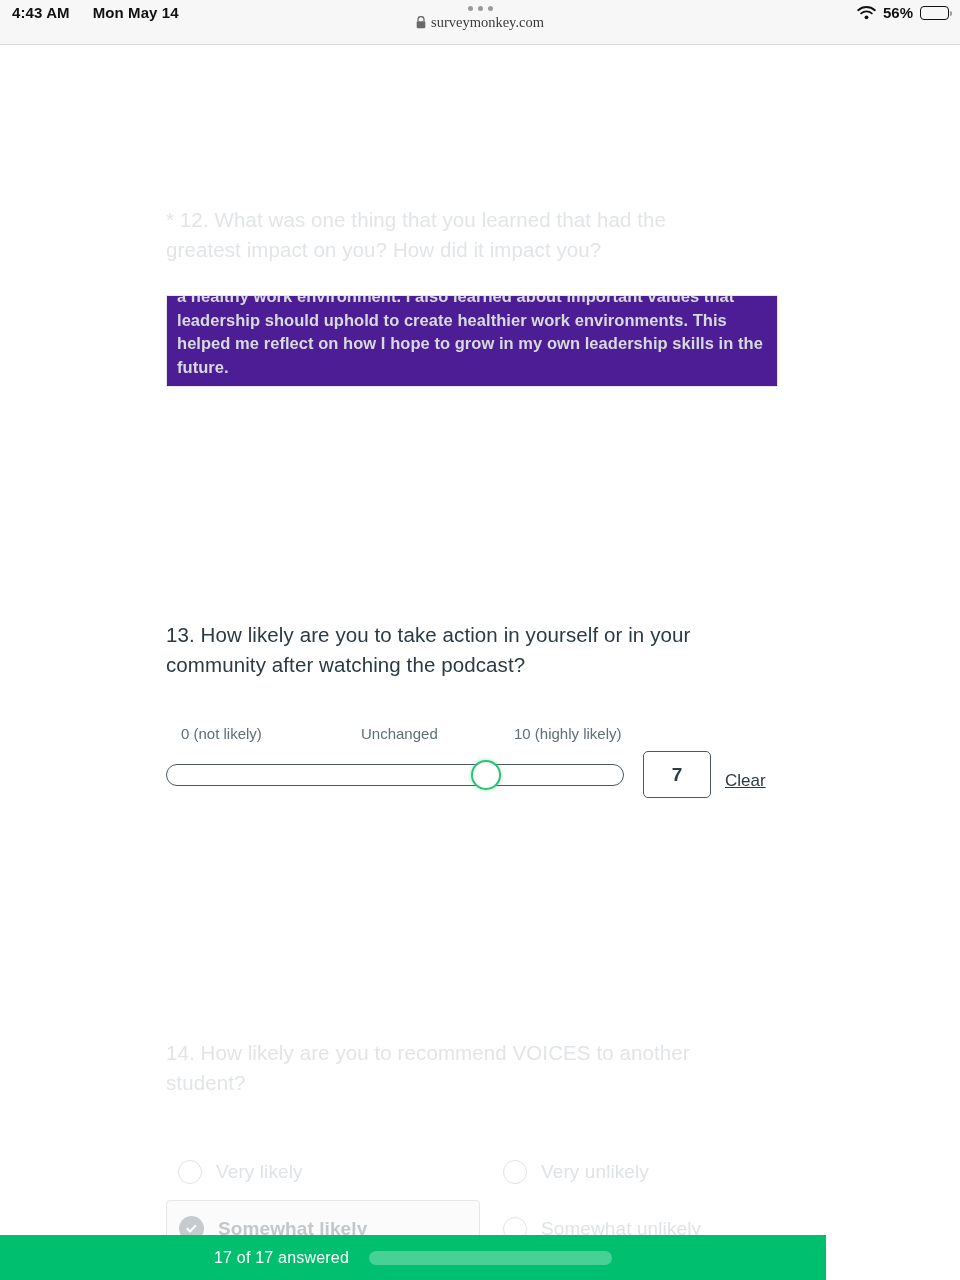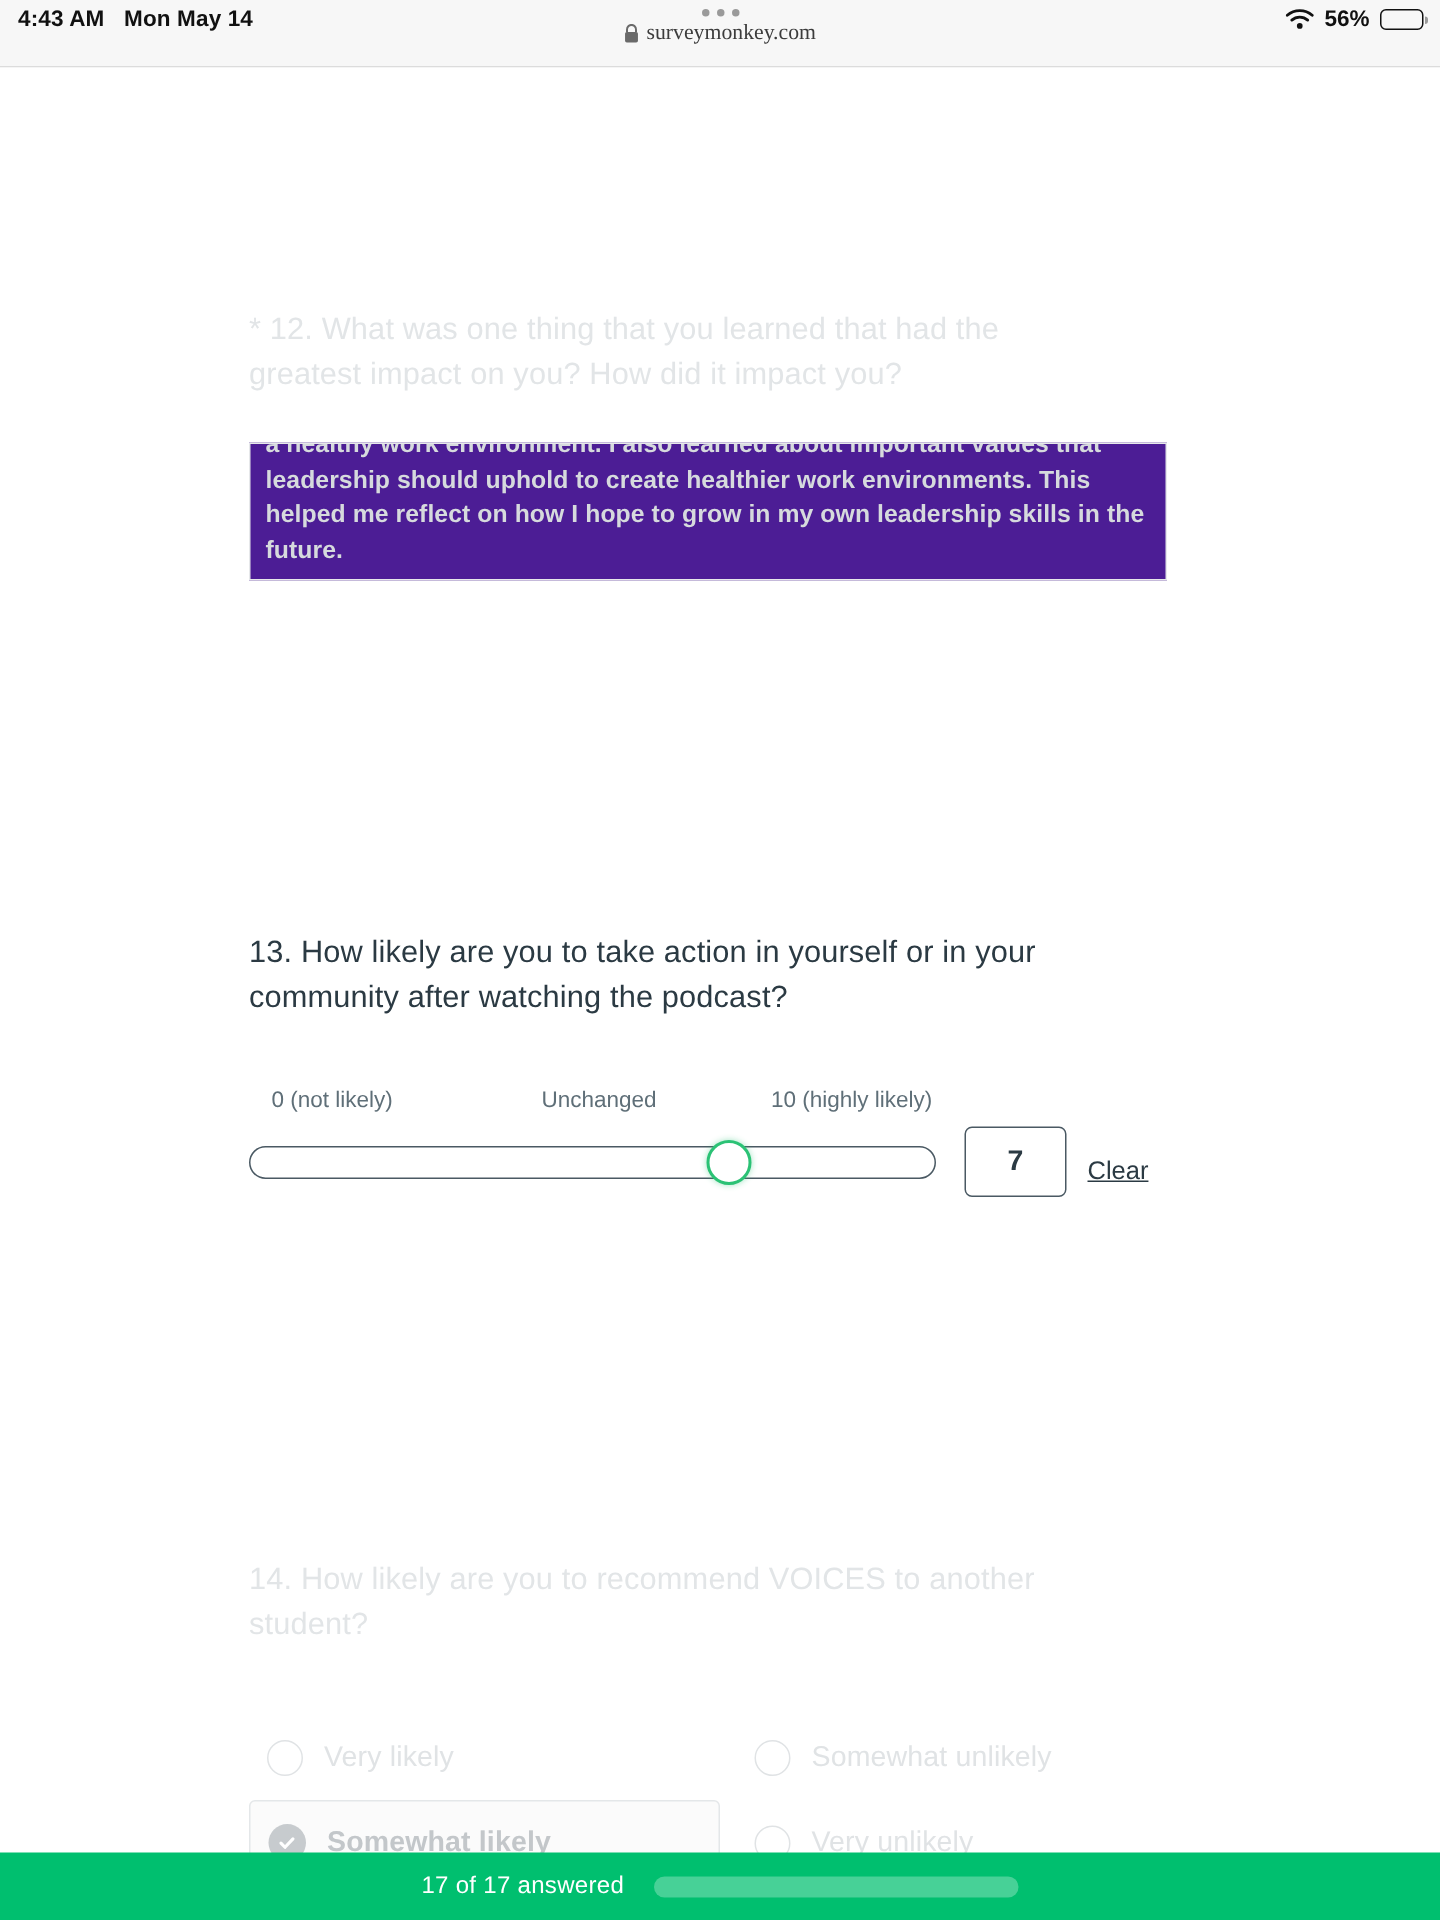--- a/index.html
+++ b/index.html
@@ -26,21 +26,21 @@
     border-bottom: 1px solid #dcdcdc;
     width: 960px;
   }
 
   .status-left {
     position: absolute;
     left: 12px;
     top: 4px;
     display: flex;
     align-items: flex-start;
-    gap: 13px;
+    gap: 23px;
     font-size: 15px;
     font-weight: bold;
     color: #111111;
     letter-spacing: 0.1px;
   }
   .status-time { white-space: nowrap; }
   .status-date { white-space: nowrap; }
 
   .status-right {
     position: absolute;
@@ -285,21 +285,21 @@
     display: flex;
     align-items: center;
     justify-content: center;
   }
 
   
   .progress-bar {
     position: absolute;
     bottom: 0;
     left: 0;
-    width: 960px;
+    width: 826px;
     height: 45px;
     background: #00bf6f;
     display: flex;
     align-items: center;
     justify-content: center;
     gap: 20px;
   }
   .progress-text {
     font-size: 16px;
     color: #ffffff;
@@ -410,26 +410,26 @@
           <span class="radio-circle"></span>
           <span>Neutral</span>
         </div>
 
       </div>
 
       <div class="opt-col col-right">
 
         <div class="option">
           <span class="radio-circle"></span>
-          <span>Somewhat unlikely</span>
+          <span>Very unlikely</span>
         </div>
 
         <div class="option">
           <span class="radio-circle"></span>
-          <span>Very unlikely</span>
+          <span>Somewhat unlikely</span>
         </div>
 
       </div>
 
     </div>
   </div>
 
   <div class="progress-bar">
     <span class="progress-text">17 of 17 answered</span>
     <span class="progress-track">

